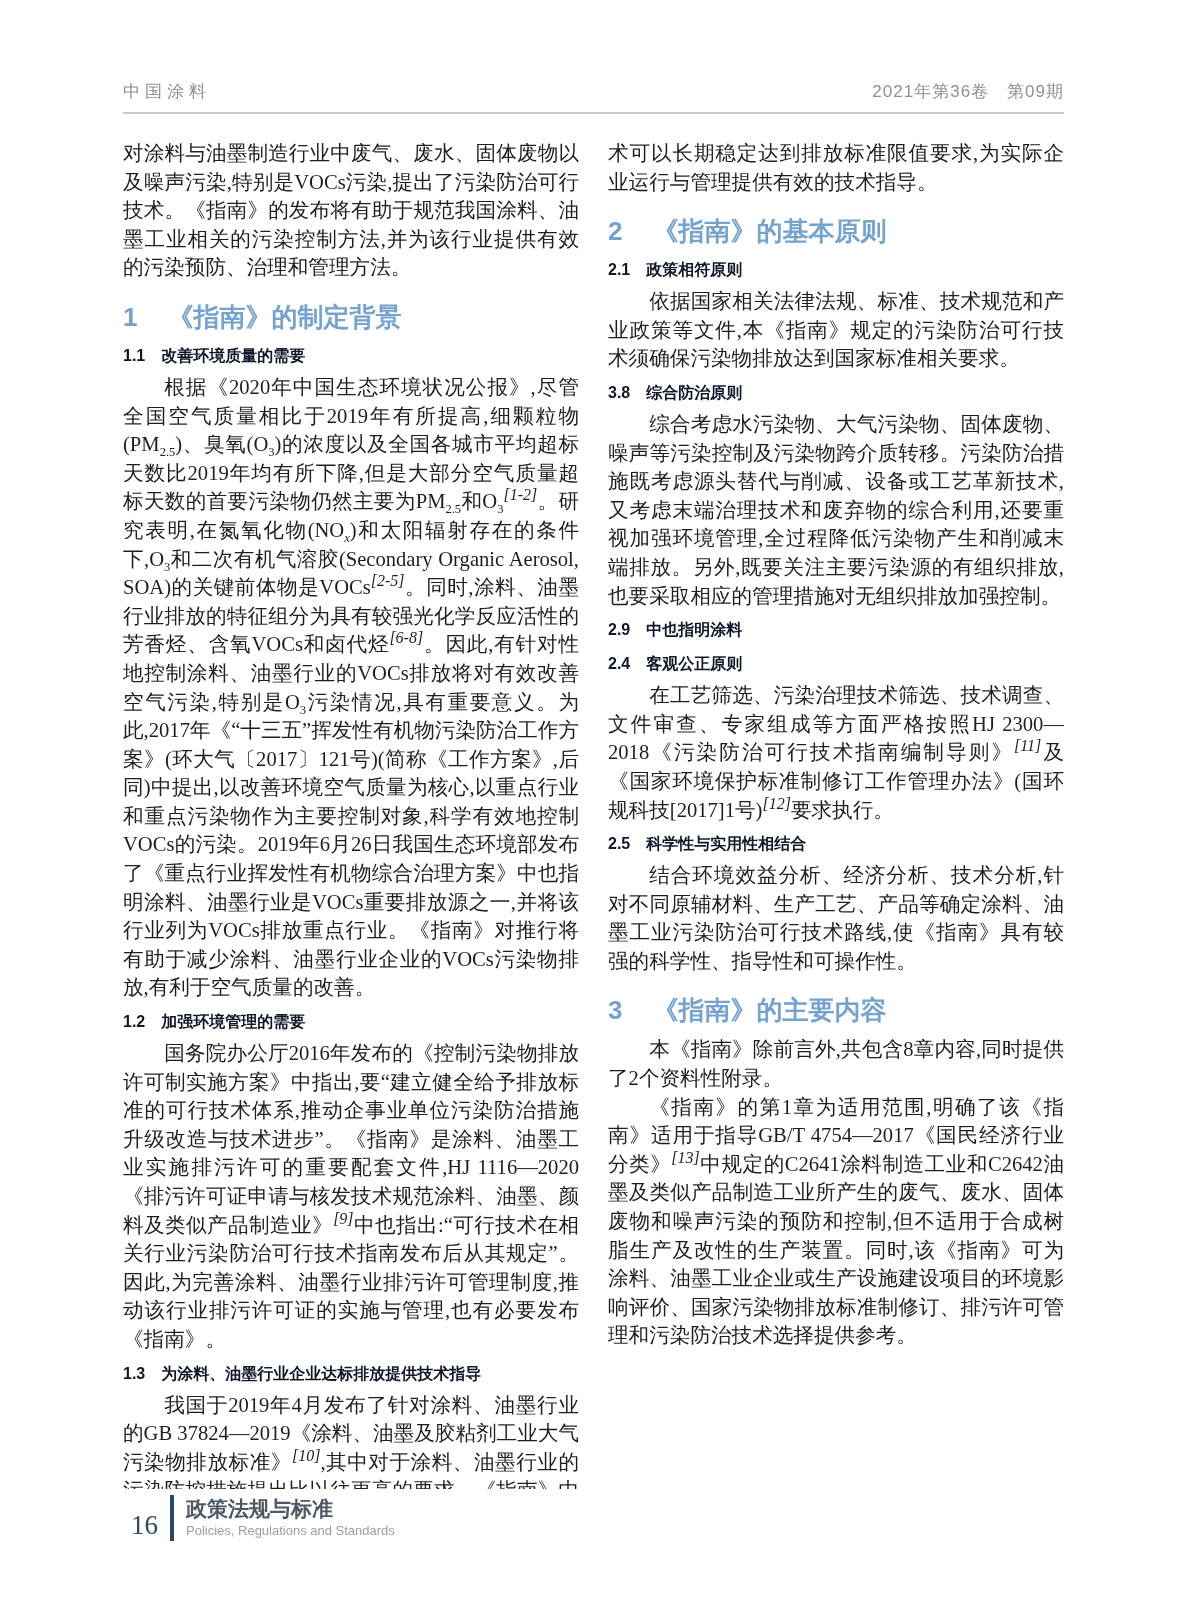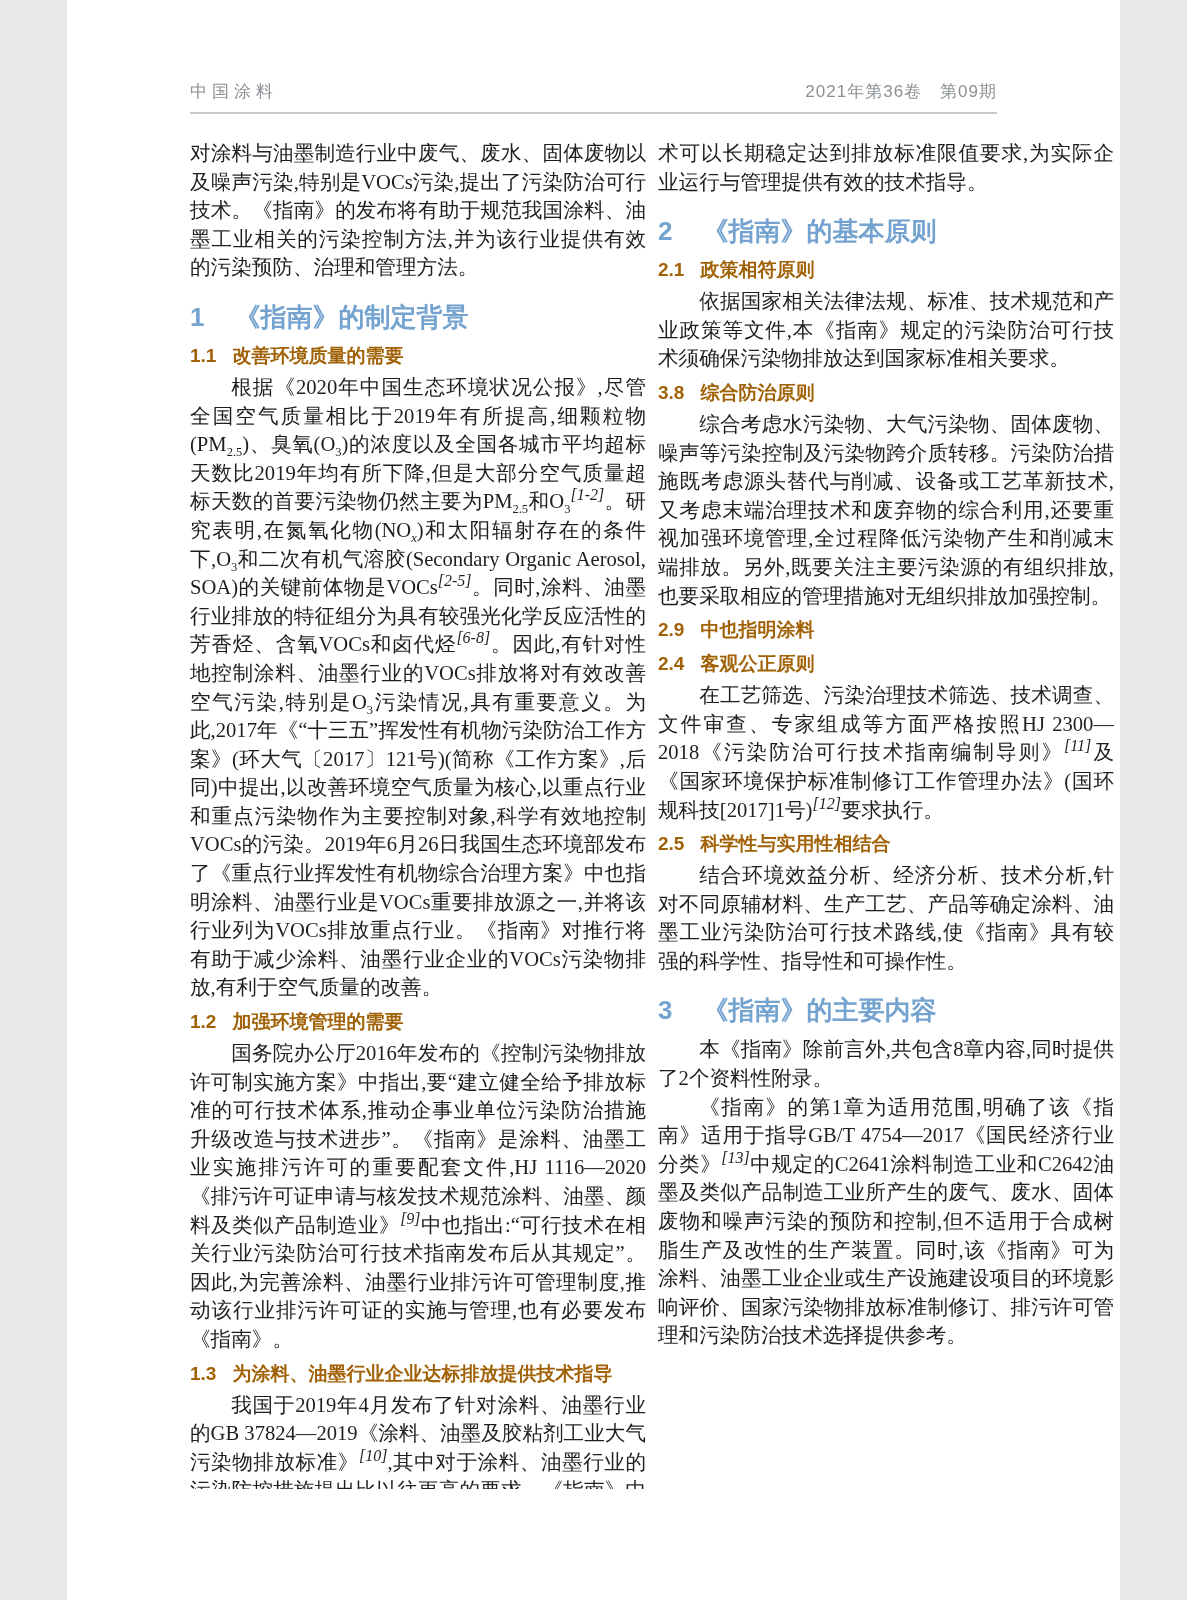--- a/index.html
+++ b/index.html
@@ -1,18 +1,18 @@
 <!DOCTYPE html>
 <html><head>
 <meta charset="utf-8">
 <style>
   html,body { margin:0; padding:0; background:#e8e8e8; }
   .page {
     position:relative;
-    width:1053px; height:1600px;
+    width:1187px; height:1600px;
     margin:0 auto;
     background:#ffffff;
     font-family:"Liberation Serif","DejaVu Serif",serif;
     color:#222222;
     overflow:hidden;
   }
 
   
   .header {
     position:absolute; top:80px; left:123px; right:123px;
@@ -23,21 +23,21 @@
     font-family:"Liberation Sans","DejaVu Sans",sans-serif;
     font-size:17px;
   }
   .journal-name { letter-spacing:5px; }
   .issue-info  { letter-spacing:1px; }
 
   
   .content {
     position:absolute; top:139px; left:123px;
     width:941px; height:1350px;
-    display:flex; gap:12px;
+    display:flex; gap:29px;
   }
   .col { width:456px; height:1350px; overflow:hidden; }
 
   .col p {
     margin:0;
     font-size:20.6px;
     line-height:28.6px;
     text-align:justify;
     text-justify:inter-ideograph;
     color:#1e1e1e;
@@ -52,22 +52,22 @@
     font-size:26px; line-height:34px;
     color:#74a3cf;
   }
   .h1 .num { margin-right:30px; }
 
   .h2 {
     display:flex; align-items:baseline;
     margin:6px 0 3px 0;
     font-family:"Liberation Sans","DejaVu Sans",sans-serif;
     font-weight:bold;
-    font-size:19px; line-height:28px;
-    color:#a16207;
+    font-size:16px; line-height:28px;
+    color:#0f172a;
   }
   .h2 .num { margin-right:16px; }
 
   sup.sups { font-size:16px; line-height:0;font-style:italic; }
   sub.subs { font-size:12.5px; line-height:0; }
   sub.subs.it { font-style:italic; }
 
   
   .footer {
     position:absolute; left:131px; top:1495px;
@@ -157,14 +157,22 @@
         <p class="indent">结合环境效益分析、经济分析、技术分析,针对不同原辅材料、生产工艺、产品等确定涂料、油墨工业污染防治可行技术路线,使《指南》具有较强的科学性、指导性和可操作性。</p>
         <div class="h1">
           <span class="num">3</span>
           <span class="title">《指南》的主要内容</span>
         </div>
         <p class="indent">本《指南》除前言外,共包含8章内容,同时提供了2个资料性附录。</p>
         <p class="indent">《指南》的第1章为适用范围,明确了该《指南》适用于指导GB/T 4754—2017《国民经济行业分类》<sup class="sups">[13]</sup>中规定的C2641涂料制造工业和C2642油墨及类似产品制造工业所产生的废气、废水、固体废物和噪声污染的预防和控制,但不适用于合成树脂生产及改性的生产装置。同时,该《指南》可为涂料、油墨工业企业或生产设施建设项目的环境影响评价、国家污染物排放标准制修订、排污许可管理和污染防治技术选择提供参考。</p>
       </div>
   </div>
 
+  <div class="footer">
+    <span class="page-number">16</span>
+    <span class="footer-bar"></span>
+    <span class="footer-titles">
+      <span class="footer-cn">政策法规与标准</span>
+      <span class="footer-en">Policies, Regulations and Standards</span>
+    </span>
+  </div>
 
 </div>
 
 </body></html>

